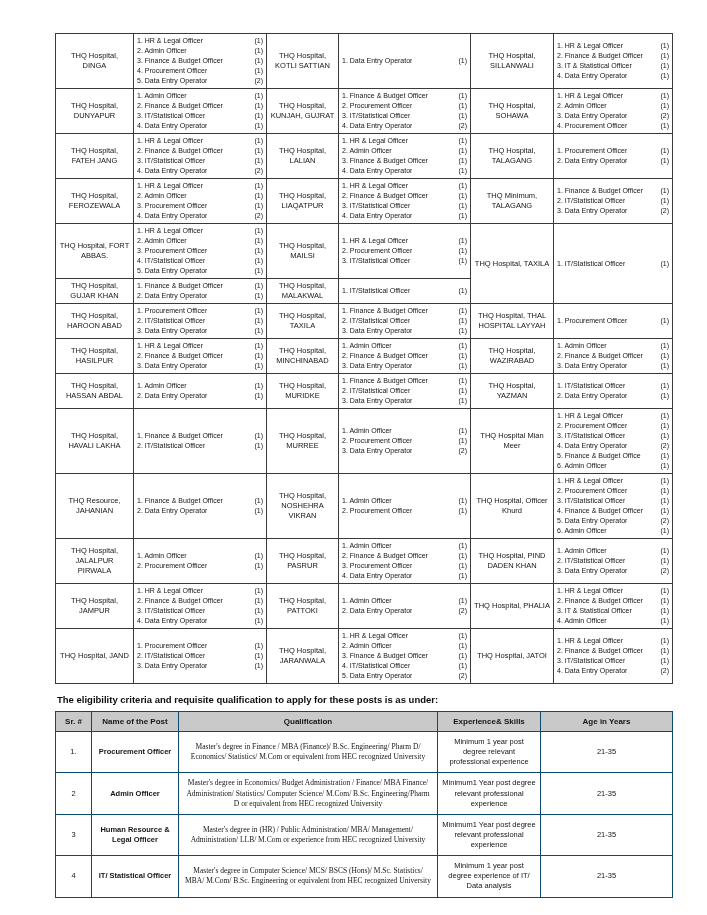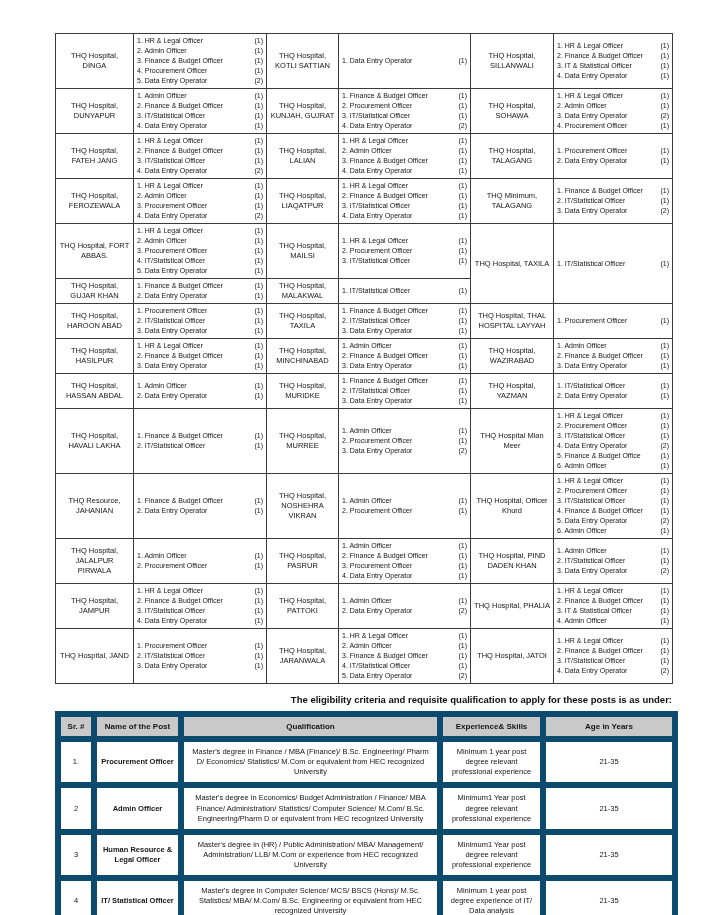--- a/index.html
+++ b/index.html
@@ -12,30 +12,30 @@
   
   .hospital-table { width:617px; }
   .hospital-table td { border:1px solid #3a3a3a; padding:2px 3px; vertical-align:middle; }
   .hname { text-align:center; font-size:7.5px; line-height:1.3; }
   .posts { font-size:7px; }
   .post-line { display:flex; justify-content:space-between; line-height:10px; white-space:nowrap; }
   .post-label { overflow:hidden; }
   .post-count { margin-left:2px; flex:none; }
   
   .eligibility-heading {
-    margin:10px 0 6px 2px; font-size:9.5px; font-weight:bold; color:#0d0d0d;text-align:right;
+    margin:10px 0 6px 2px; font-size:9.5px; font-weight:bold; color:#0d0d0d;
   }
   
   .criteria-table { width:617px; }
-  .criteria-table th, .criteria-table td { border:6px solid #0c4a6e; text-align:center; vertical-align:middle; }
+  .criteria-table th, .criteria-table td { border:1px solid #0c4a6e; text-align:center; vertical-align:middle; }
   .criteria-table th { background:#c9c9c9; font-size:8px; font-weight:bold; padding:5px 2px; }
   .criteria-table td { font-size:7.5px; padding:5px 4px; line-height:1.35; }
   .sr-cell { font-size:8px; }
   .post-name-cell { font-weight:bold; font-size:8px; }
-  .qual-cell { padding:4px 10px; }
+  .qual-cell { padding:4px 10px;font-family:Liberation Serif, serif; }
   .exp-cell { padding:4px 6px; }
 </style>
 </head>
 <body>
 
 <div class="page">
 
   <table class="hospital-table">
     <colgroup>
       <col style="width:78px">

